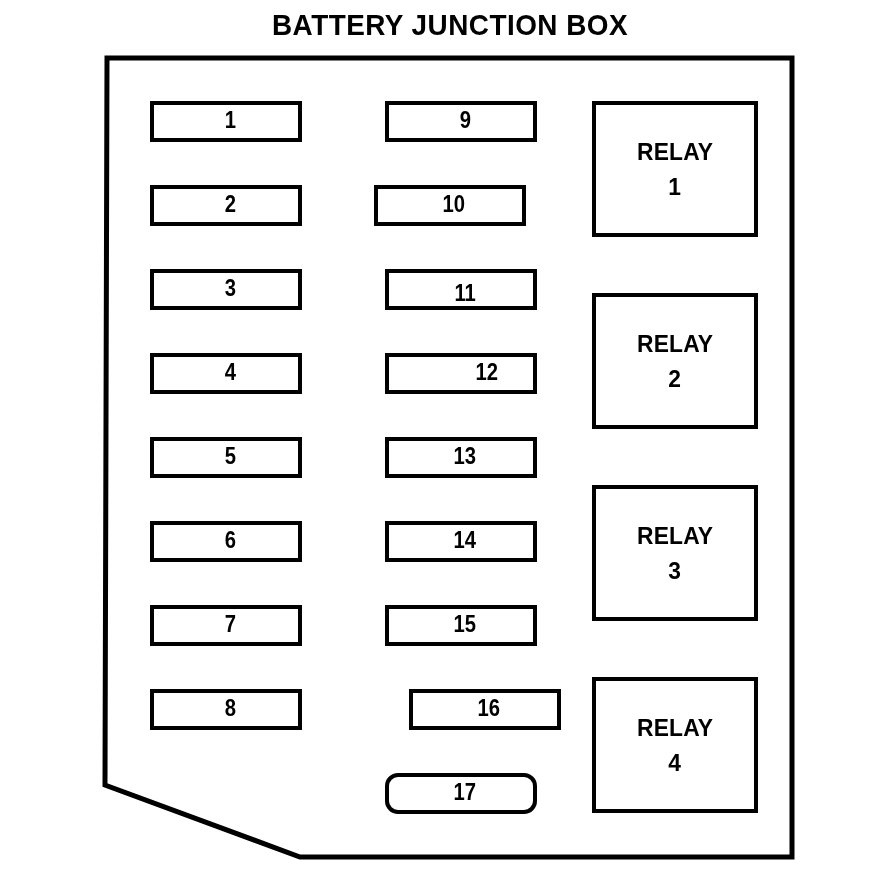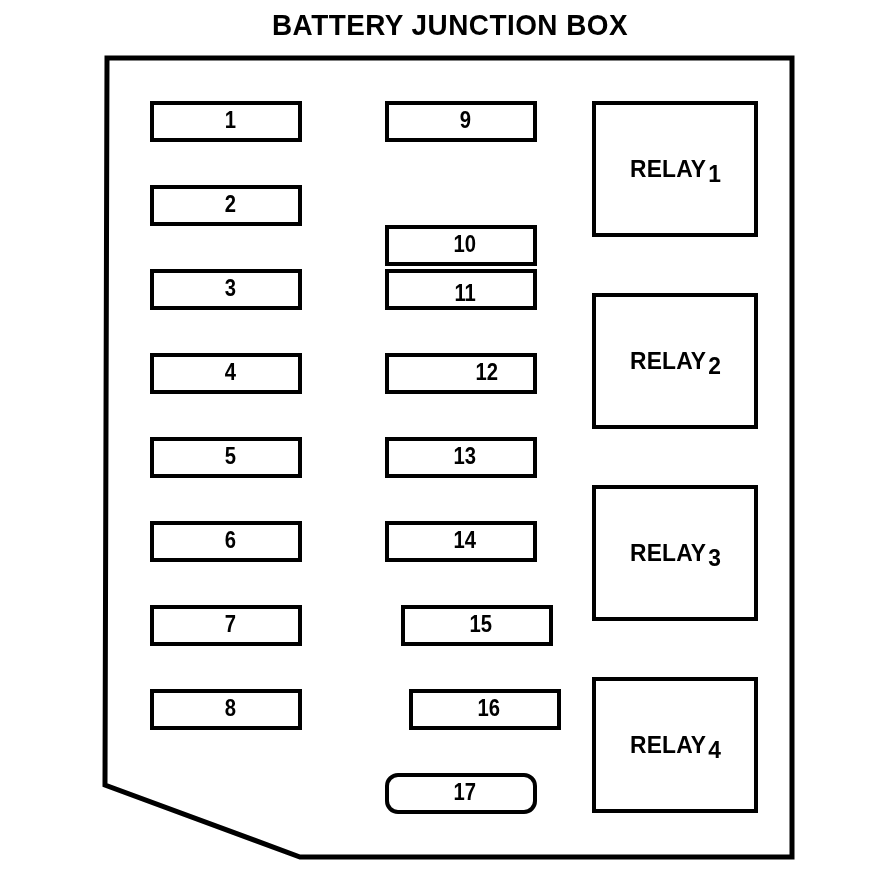--- a/index.html
+++ b/index.html
@@ -81,21 +81,21 @@
 
   
   .relay-box {
     position: absolute;
     box-sizing: border-box;
     width: 166px;
     height: 136px;
     border: 4px solid #000000;
     background: #ffffff;
     display: flex;
-    flex-direction: row;
+    flex-direction: column;
     align-items: center;
     justify-content: center;
   }
   .relay-name {
     font-family: "Liberation Sans", sans-serif;
     font-weight: bold;
     font-size: 24px;
     color: #000000;
     line-height: 1.05;
     letter-spacing: 0.2px;
@@ -143,36 +143,36 @@
       </div>
       <div class="fuse-slot" style="left: 150px; top: 605px;">
         <span class="fuse-label">7</span>
       </div>
       <div class="fuse-slot" style="left: 150px; top: 689px;">
         <span class="fuse-label">8</span>
       </div>
       <div class="fuse-slot" style="left: 385px; top: 101px;">
         <span class="fuse-label">9</span>
       </div>
-      <div class="fuse-slot" style="left: 385px; top: 185px; margin-top: 40px;">
+      <div class="fuse-slot" style="left: 374px; top: 185px;">
         <span class="fuse-label">10</span>
       </div>
       <div class="fuse-slot" style="left: 385px; top: 269px; align-items: flex-end;">
         <span class="fuse-label">11</span>
       </div>
       <div class="fuse-slot" style="left: 385px; top: 353px; padding-left: 44px;">
         <span class="fuse-label">12</span>
       </div>
       <div class="fuse-slot" style="left: 385px; top: 437px;">
         <span class="fuse-label">13</span>
       </div>
       <div class="fuse-slot" style="left: 385px; top: 521px;">
         <span class="fuse-label">14</span>
       </div>
-      <div class="fuse-slot" style="left: 385px; top: 605px; margin-left: 16px;">
+      <div class="fuse-slot" style="left: 385px; top: 605px;">
         <span class="fuse-label">15</span>
       </div>
       <div class="fuse-slot" style="left: 385px; top: 689px; margin-left: 24px;">
         <span class="fuse-label">16</span>
       </div>
       <div class="fuse-slot" style="left: 385px; top: 773px; border-radius: 13px;">
         <span class="fuse-label">17</span>
       </div>
     </div>
   <div id="relay-layer">

